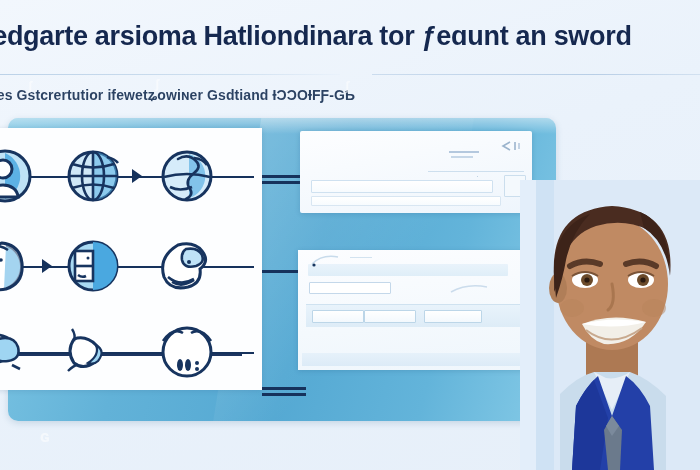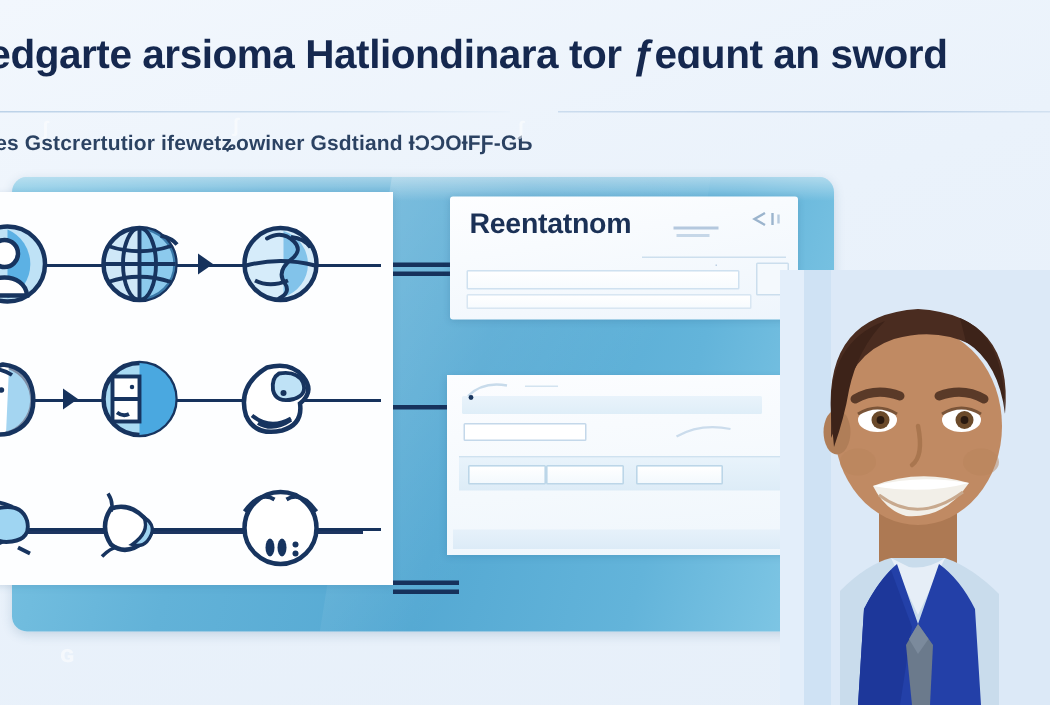--- a/index.html
+++ b/index.html
@@ -440,21 +440,20 @@
     </div>
   </div>
 
   <div class="connector c2" style="position:absolute;left:262px;top:175px;width:46px;height:3px;background:#16325c;"></div>
   <div class="connector" style="position:absolute;left:262px;top:181px;width:46px;height:3px;background:#16325c;"></div>
   <div class="connector" style="position:absolute;left:262px;top:270px;width:44px;height:3px;background:#16325c;"></div>
   <div class="connector" style="position:absolute;left:262px;top:387px;width:44px;height:3px;background:#16325c;"></div>
   <div class="connector" style="position:absolute;left:262px;top:393px;width:44px;height:3px;background:#16325c;"></div>
 
   <div id="form-card-top" class="form-card">
-    <div class="card-title">Reentatnom</div>
     <div class="title-dash"></div>
     <div class="title-dash2"></div>
 
     <div class="card-corner-icon">
       <svg width="22" height="10" viewBox="0 0 22 10">
         <path d="M9 1 L2 5 L9 9" fill="none" stroke="#9bb4cd" stroke-width="1.6"></path>
         <path d="M14 1 L14 9" fill="none" stroke="#9bb4cd" stroke-width="1.6"></path>
         <path d="M18 2 L18 8" fill="none" stroke="#b7cade" stroke-width="1.6"></path>
       </svg>
     </div>

